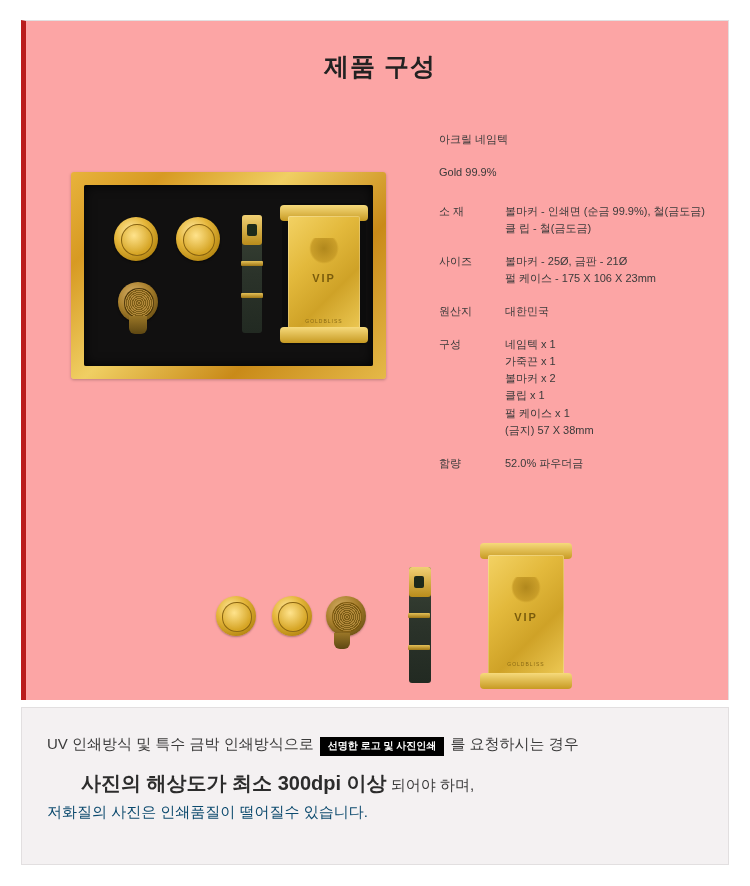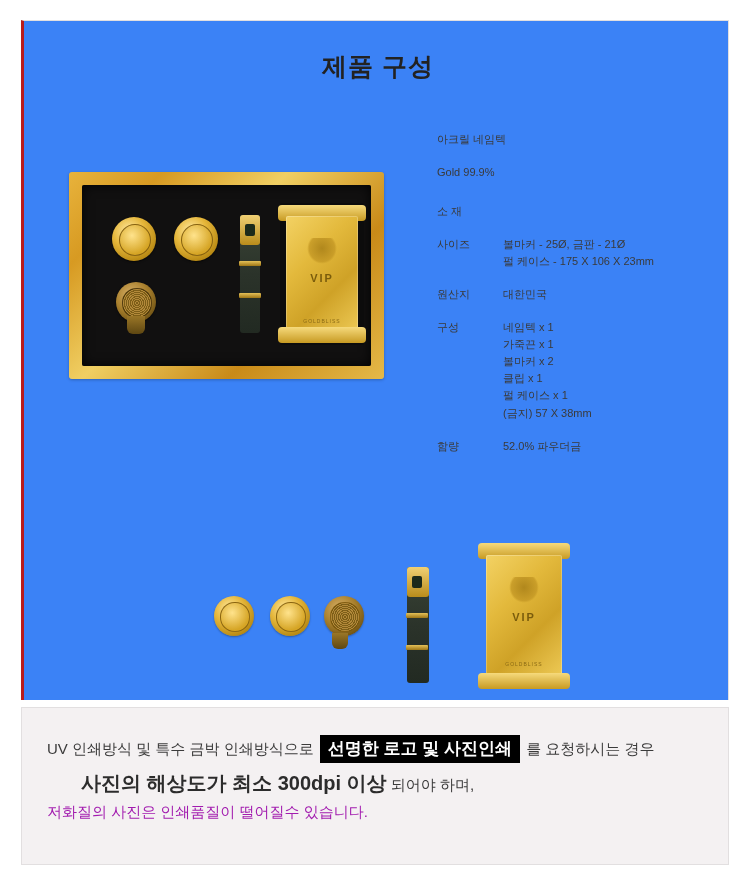--- a/index.html
+++ b/index.html
@@ -19,23 +19,23 @@
     width: 750px;
     height: 886px;
     overflow: hidden;
   }
   .top-panel {
     position: absolute;
     left: 21px;
     top: 20px;
     width: 708px;
     height: 680px;
-    background: #3b82f6;
+    background: #fca5a5;
     border-top: 1px solid #e2dfe0;
-    border-left: 3px solid #b91c1c;
+    border-left: 5px solid #b91c1c;
     border-right: 1px solid #e2dfe0;
     box-sizing: border-box;
   }
   .title {
     position: absolute;
     left: 0;
     top: 29px;
     width: 708px;
     text-align: center;
     font-size: 25px;
@@ -284,42 +284,42 @@
     color: #3b3b3b;
     white-space: nowrap;
   }
   .highlight {
     display: inline-block;
     background: #000000;
     color: #ffffff;
     font-weight: bold;
     padding: 2px 8px 3px 8px;
     margin: 0 2px;
-    font-size: 17px;
+    font-size: 10px;
   }
   .notice-line2 {
     position: absolute;
     left: 25px;
     top: 62px;
     font-size: 15px;
     color: #3b3b3b;
     white-space: nowrap;
     margin-left: 34px;
   }
   .notice-line2 .big {
     font-size: 20px;
     font-weight: bold;
     color: #2c2c2c;
   }
   .notice-line3 {
     position: absolute;
     left: 25px;
     top: 95px;
     font-size: 15px;
-    color: #a21caf;
+    color: #0c4a6e;
     white-space: nowrap;
   }
 </style>
 </head>
 <body>
 
 <div class="page">
 
   <div class="top-panel">
 
@@ -347,20 +347,24 @@
         </div>
       </div>
     </div>
 
     <div class="specs">
       <div class="spec-line">아크릴 네임텍</div>
       <div class="spec-line" style="margin-bottom:22px;">Gold 99.9%</div>
 
       <div class="spec-row">
         <div class="spec-label">소  재</div>
+        <div class="spec-value">
+          <div>볼마커 - 인쇄면 (순금 99.9%), 철(금도금)</div>
+          <div>클   립 - 철(금도금)</div>
+        </div>
       </div>
 
       <div class="spec-row">
         <div class="spec-label">사이즈</div>
         <div class="spec-value">
           <div>볼마커 - 25Ø,  금판 - 21Ø</div>
           <div>펄 케이스 - 175 X 106 X 23mm</div>
         </div>
       </div>
 

